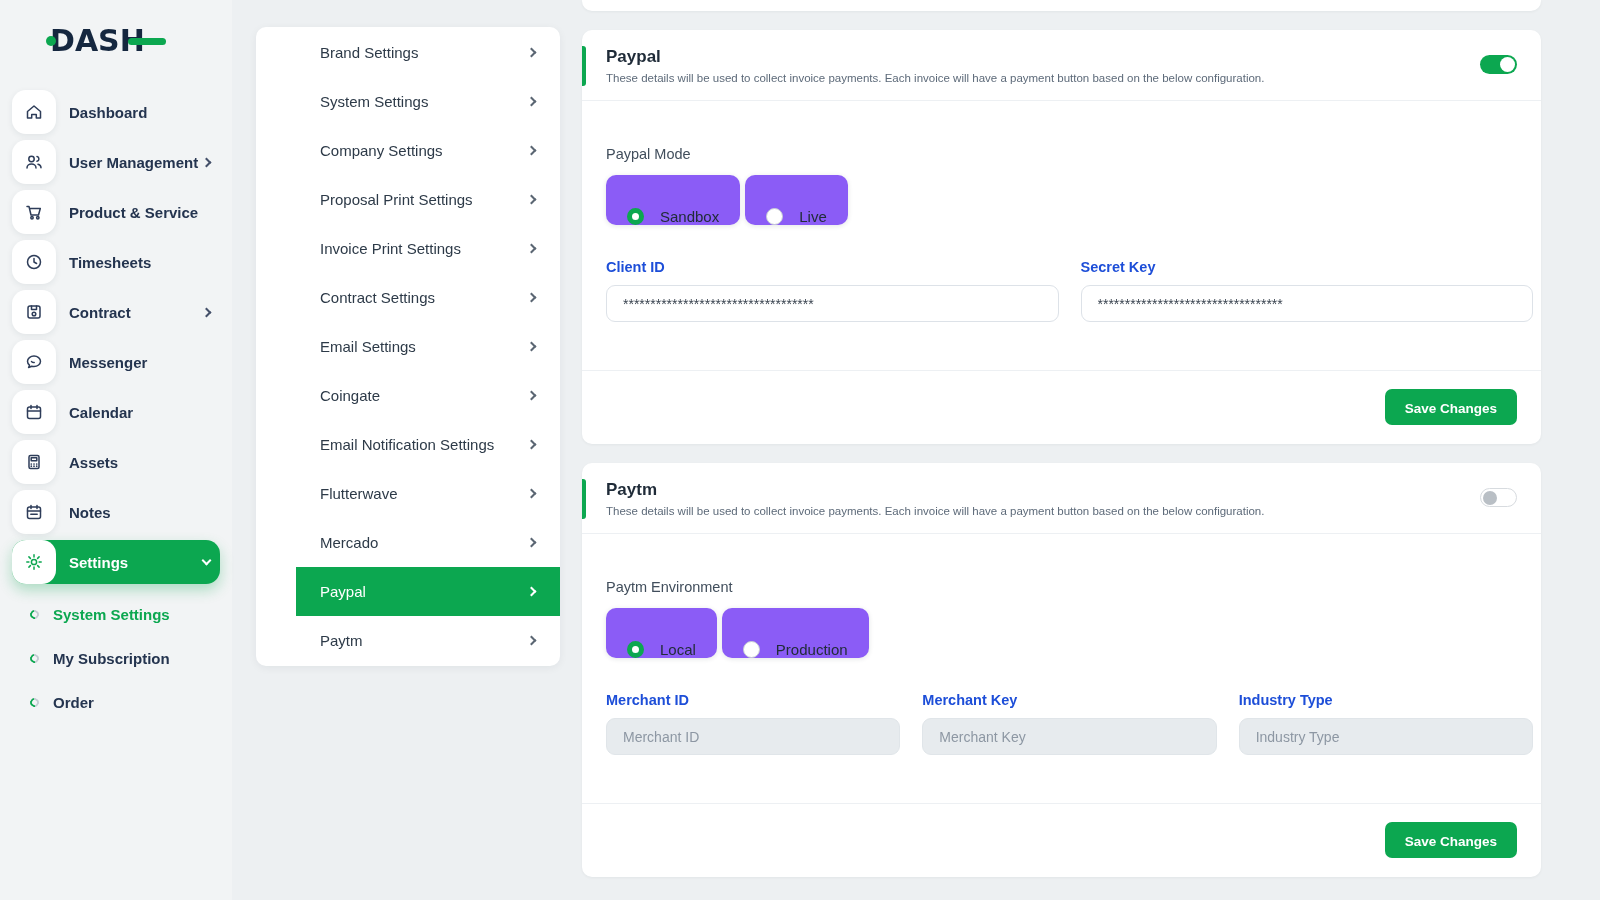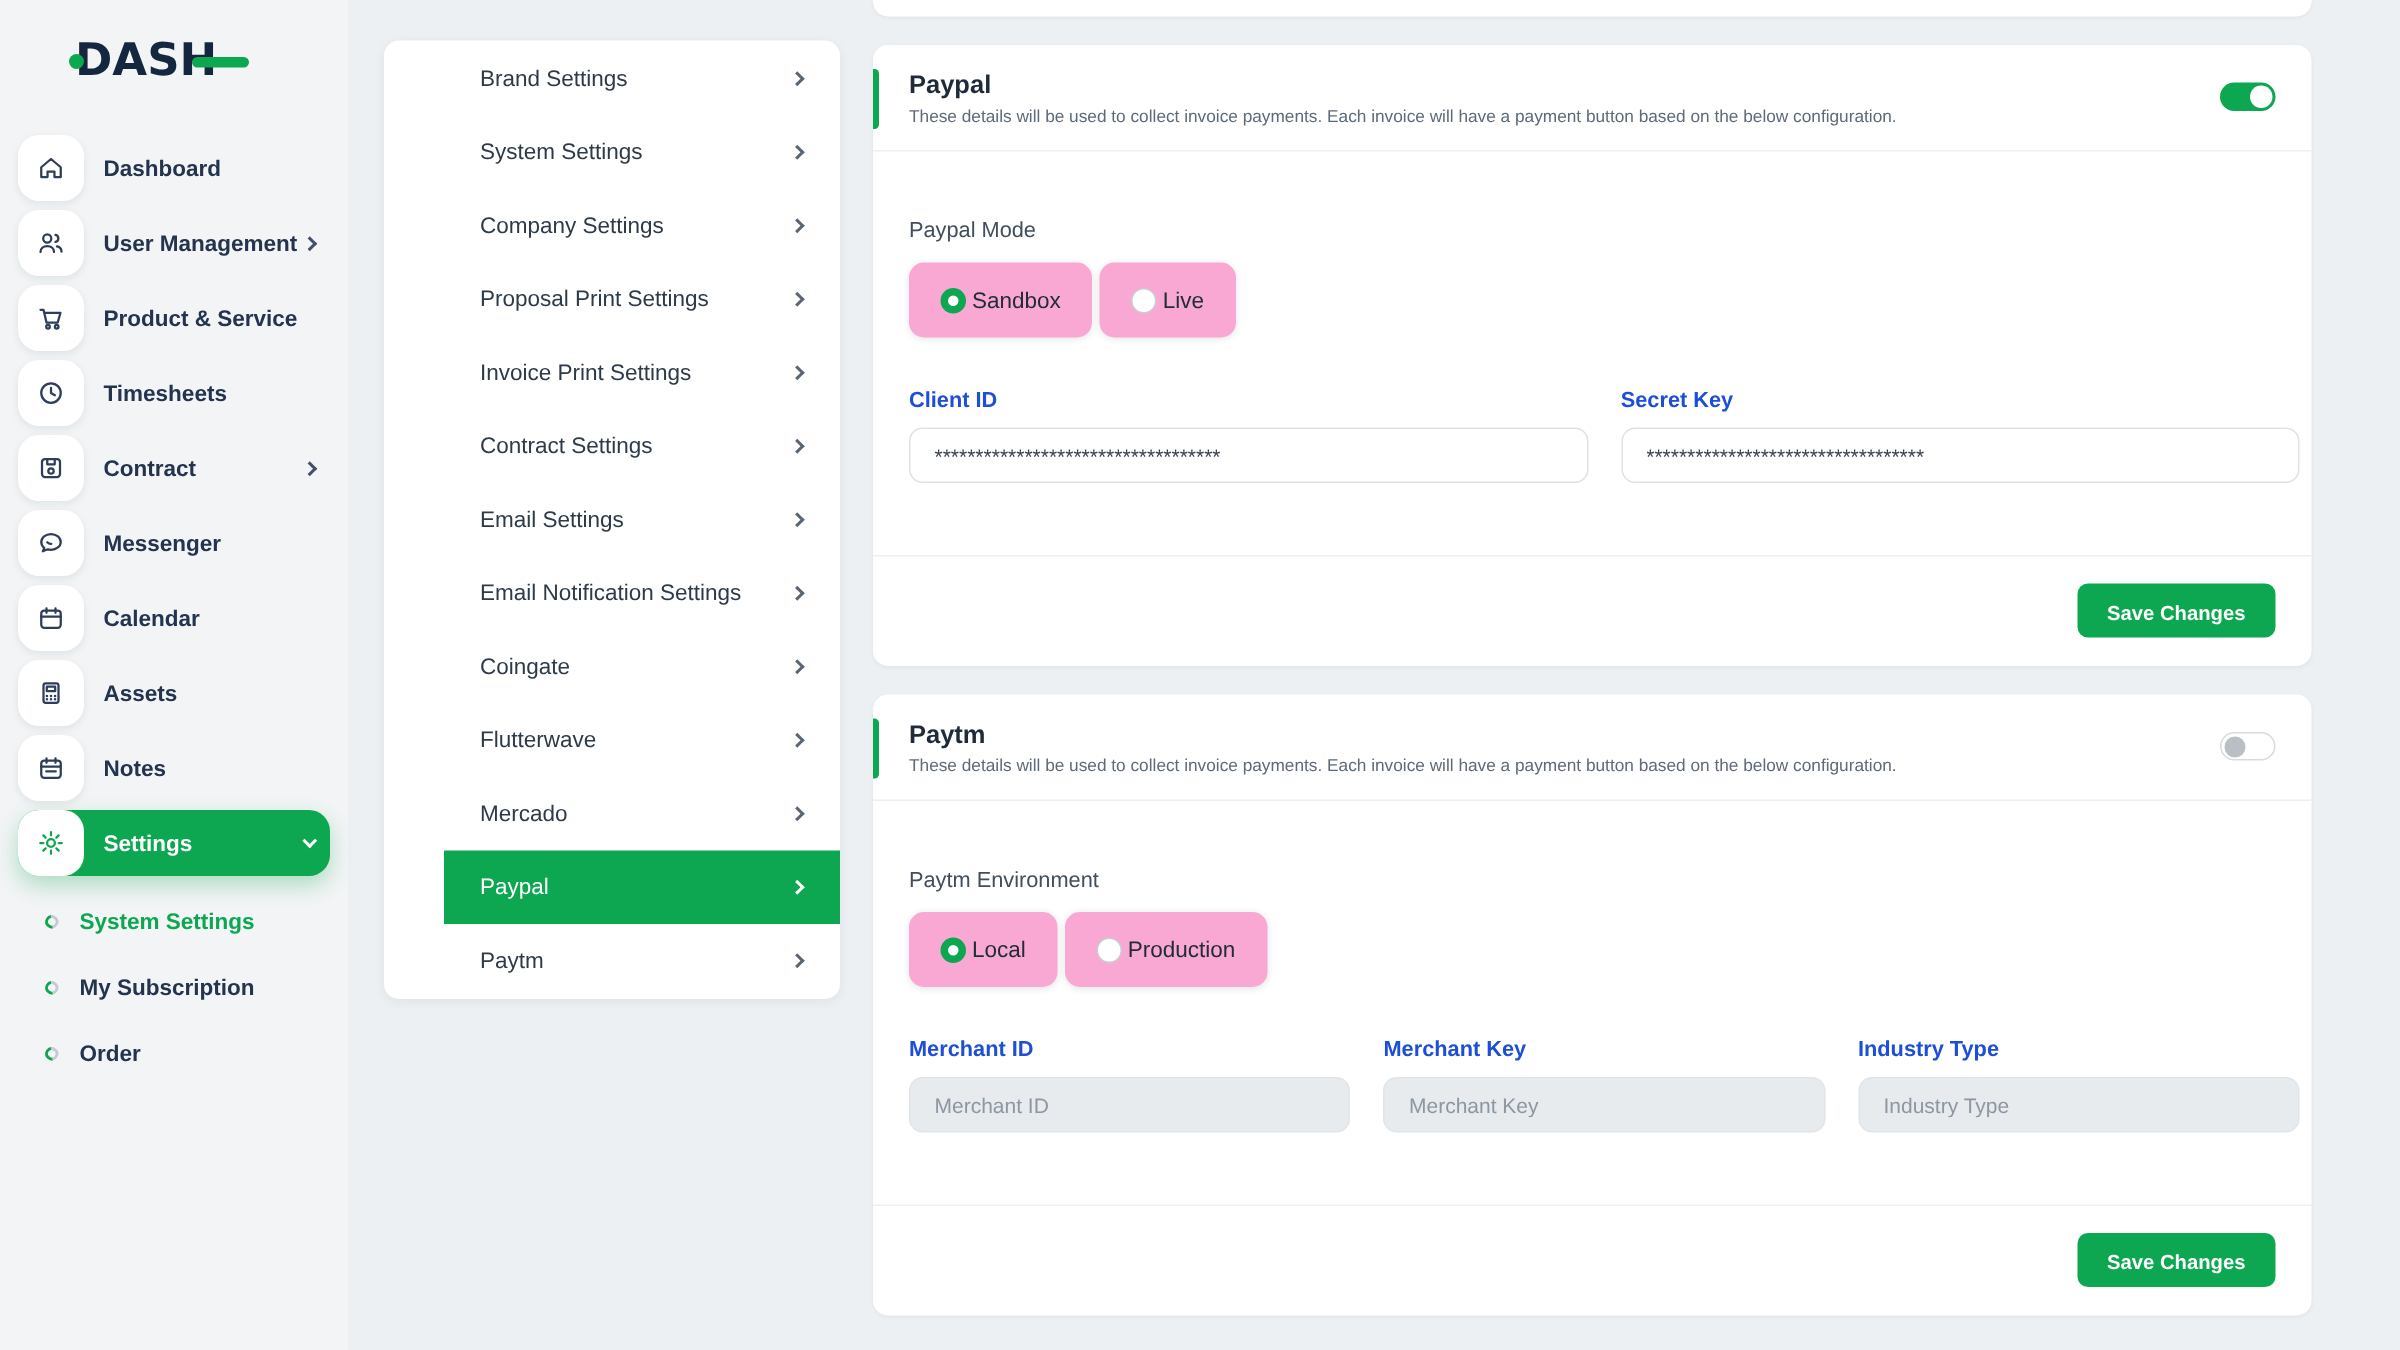--- a/index.html
+++ b/index.html
@@ -46,21 +46,21 @@
 
   .toggle { width:37px; height:19px; border-radius:10px; position:relative; cursor:pointer; margin-top:8px; flex:none; }
   .toggle.on { background:#0ca750; }
   .toggle.on .knob { position:absolute; right:2px; top:2px; width:15px; height:15px; border-radius:50%; background:#ffffff; }
   .toggle.off { background:#ffffff; border:1px solid #d7dbdf; }
   .toggle.off .knob { position:absolute; left:2px; top:1.5px; width:14px; height:14px; border-radius:50%; background:#b9bfc5; }
 
   .card-body { padding:45px 8px 48px 24px; }
   .group-label { font-size:14.5px; color:#414e5c; margin-bottom:13px; }
   .radio-row { display:flex; gap:5px; }
-  .radio-card { background:#f9a8d4; border-radius:10px; box-shadow:0 1px 5px rgba(25,39,52,.12); height:50px; display:flex; align-items:center; padding:0 21px; gap:4px; cursor:pointer; }
+  .radio-card { background:#8b5cf6; border-radius:10px; box-shadow:0 1px 5px rgba(25,39,52,.12); height:50px; display:flex; align-items:flex-end; padding:0 21px; gap:16px; cursor:pointer; }
   .radio { width:17px; height:17px; border-radius:50%; flex:none; }
   .radio.sel { border:5px solid #0ca750; background:#ffffff; }
   .radio.unsel { border:1.5px solid #c7cdd3; background:#ffffff; }
   .radio-label { font-size:15px; color:#212c38; font-weight:500; }
 
   .fields-row { display:flex; gap:22px; margin-top:34px; }
   .field { flex:1; }
   .field-label { font-size:14.5px; font-weight:700; color:#1d4ed8; margin-bottom:10px; }
   .text-input { width:100%; height:37px; border:1px solid #dde2e8; border-radius:9px; padding:0 16px; font-size:14px; color:#3a4450; font-family:"Liberation Sans",sans-serif; background:#ffffff; outline:none; }
   .text-input.muted { background:#e7ebee; border:1px solid #e0e5e9; color:#6d7885; }
@@ -227,25 +227,25 @@
     </div>
   <div class="sp-item">
       <span>Contract Settings</span>
       <span class="chev"></span>
     </div>
   <div class="sp-item">
       <span>Email Settings</span>
       <span class="chev"></span>
     </div>
   <div class="sp-item">
+      <span>Coingate</span>
+      <span class="chev"></span>
+    </div>
+  <div class="sp-item">
       <span>Email Notification Settings</span>
-      <span class="chev"></span>
-    </div>
-  <div class="sp-item">
-      <span>Coingate</span>
       <span class="chev"></span>
     </div>
   <div class="sp-item">
       <span>Flutterwave</span>
       <span class="chev"></span>
     </div>
   <div class="sp-item">
       <span>Mercado</span>
       <span class="chev"></span>
     </div>

